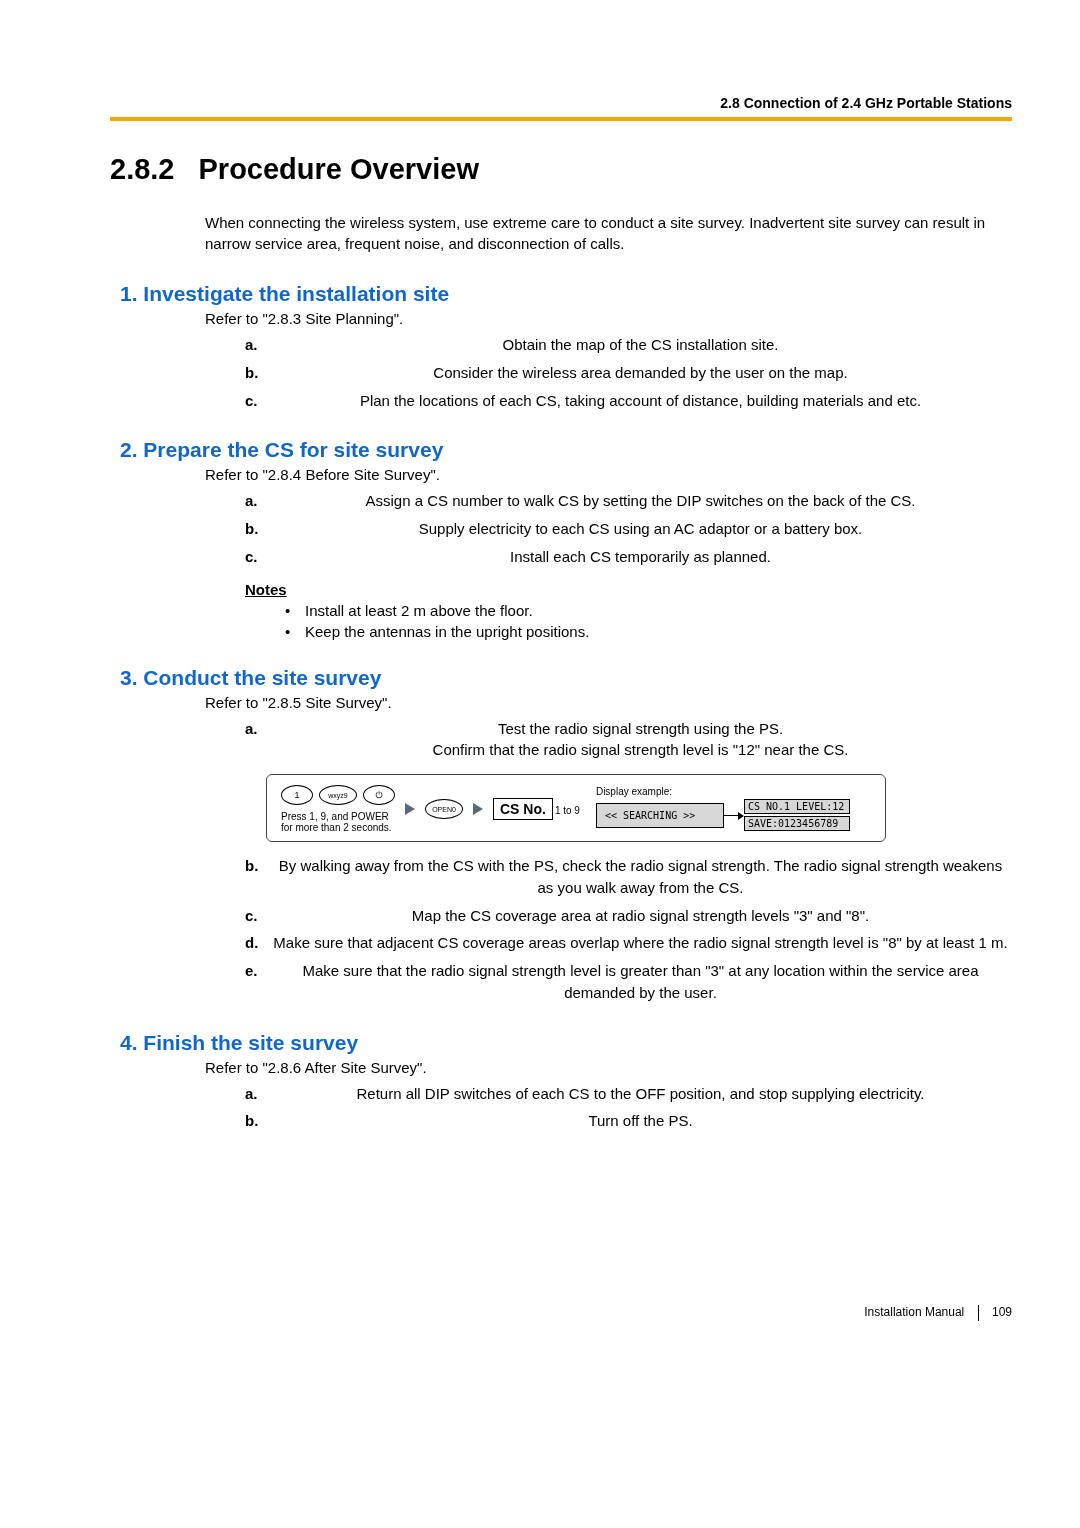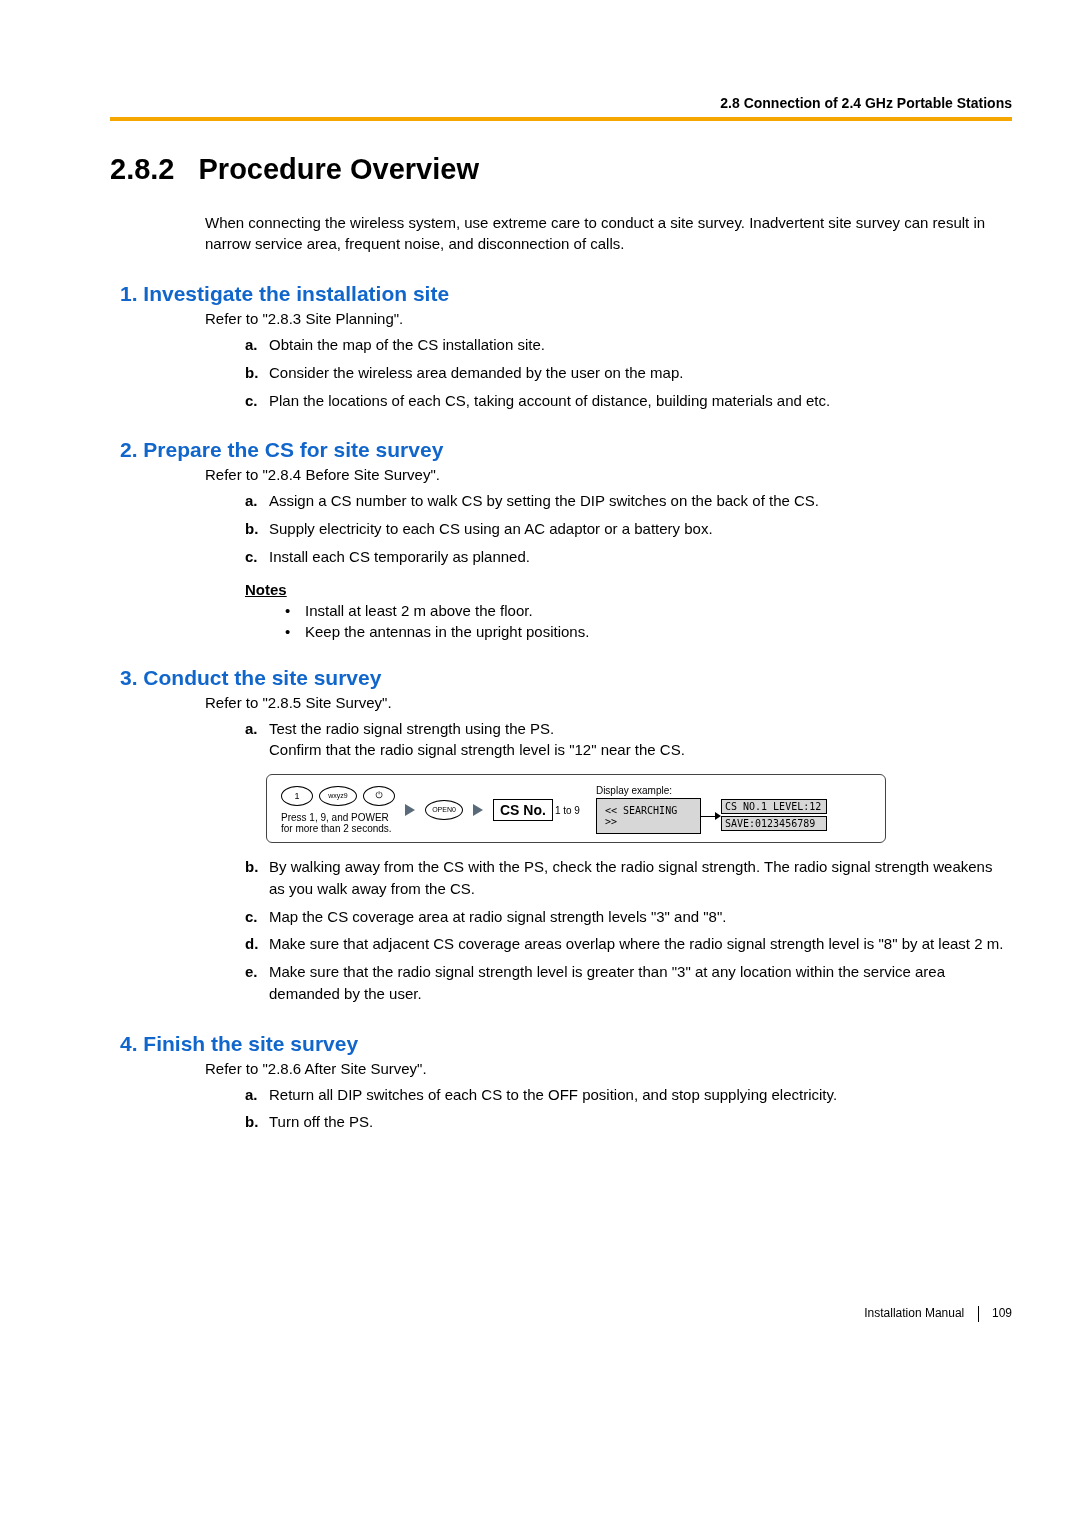--- a/index.html
+++ b/index.html
@@ -43,20 +43,21 @@
     margin-bottom: 4px;
   }
   .refer {
     margin-left: 95px;
     margin-bottom: 4px;
   }
   ol.alpha {
     margin: 0 0 0 135px;
     padding: 0;
     list-style: none;
+    text-align: center;
   }
   ol.alpha > li {
     position: relative;
     padding: 3px 0 3px 24px;
     line-height: 1.45;
   }
   ol.alpha > li::before {
     position: absolute;
     left: 0;
     font-weight: bold;
@@ -113,21 +114,21 @@
     font-weight: bold;
     font-size: 14px;
   }
   .cs-col { display:flex; flex-direction:row; align-items:center; gap:2px;}
   .screen {
     border: 1px solid #000;
     background: #d7d7d7;
     font-family: monospace;
     font-size: 10px;
     padding: 6px 8px;
-    width: 105px;
+    width: 128px;
     box-sizing: border-box;
   }
   .screen.sm { width: 106px; padding: 1px 3px; margin-bottom:2px;}
   .disp-col { display:flex; flex-direction:column;justify-content:space-between; }
   .disp-label { font-size: 10px; margin-bottom:2px;}
   .sub {
     font-size: 10px;
     margin-top: 2px;
   }
   .conn { display:flex; align-items:center; }
@@ -216,21 +217,21 @@
             <div class="screen sm">SAVE:0123456789</div>
           </div>
         </div>
       </div>
     </div>
   </div>
 
   <ol class="alpha">
     <li data-marker="b.">By walking away from the CS with the PS, check the radio signal strength. The radio signal strength weakens as you walk away from the CS.</li>
     <li data-marker="c.">Map the CS coverage area at radio signal strength levels "3" and "8".</li>
-    <li data-marker="d.">Make sure that adjacent CS coverage areas overlap where the radio signal strength level is "8" by at least 2 m.</li>
+    <li data-marker="d.">Make sure that adjacent CS coverage areas overlap where the radio signal strength level is "8" by at least 1 m.</li>
     <li data-marker="e.">Make sure that the radio signal strength level is greater than "3" at any location within the service area demanded by the user.</li>
   </ol>
 
   <div class="h-sec">4. Finish the site survey</div>
   <div class="refer">Refer to "2.8.6 After Site Survey".</div>
   <ol class="alpha">
     <li data-marker="a.">Return all DIP switches of each CS to the OFF position, and stop supplying electricity.</li>
     <li data-marker="b.">Turn off the PS.</li>
   </ol>
 

